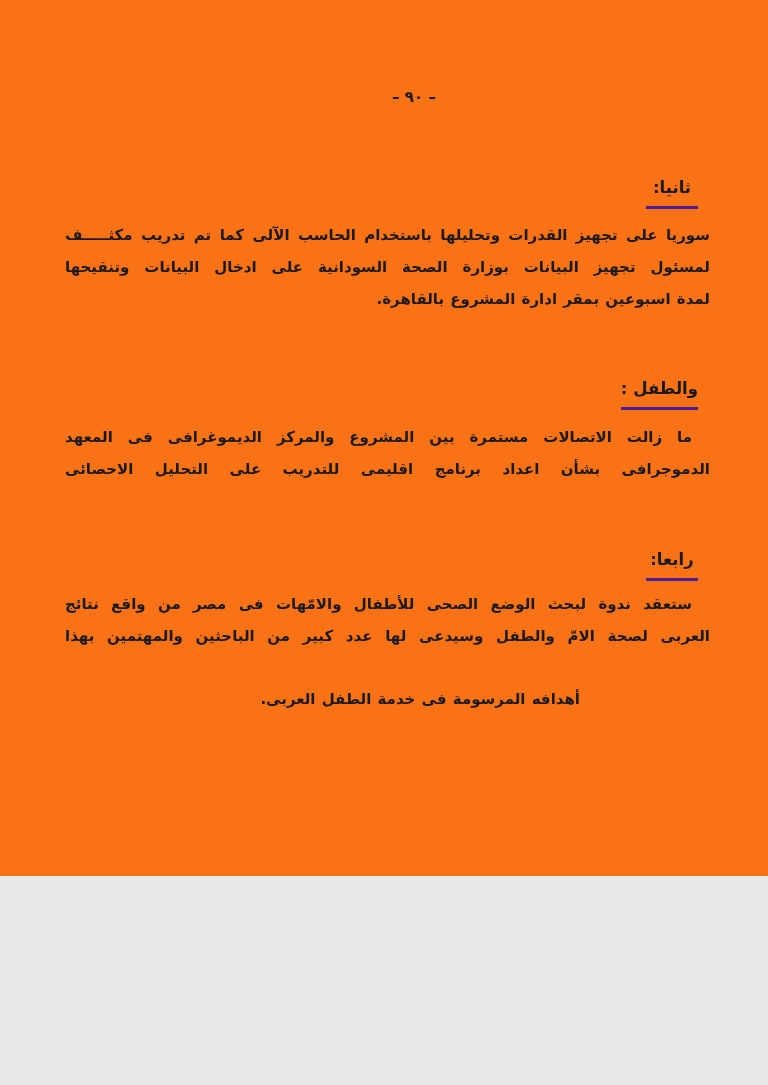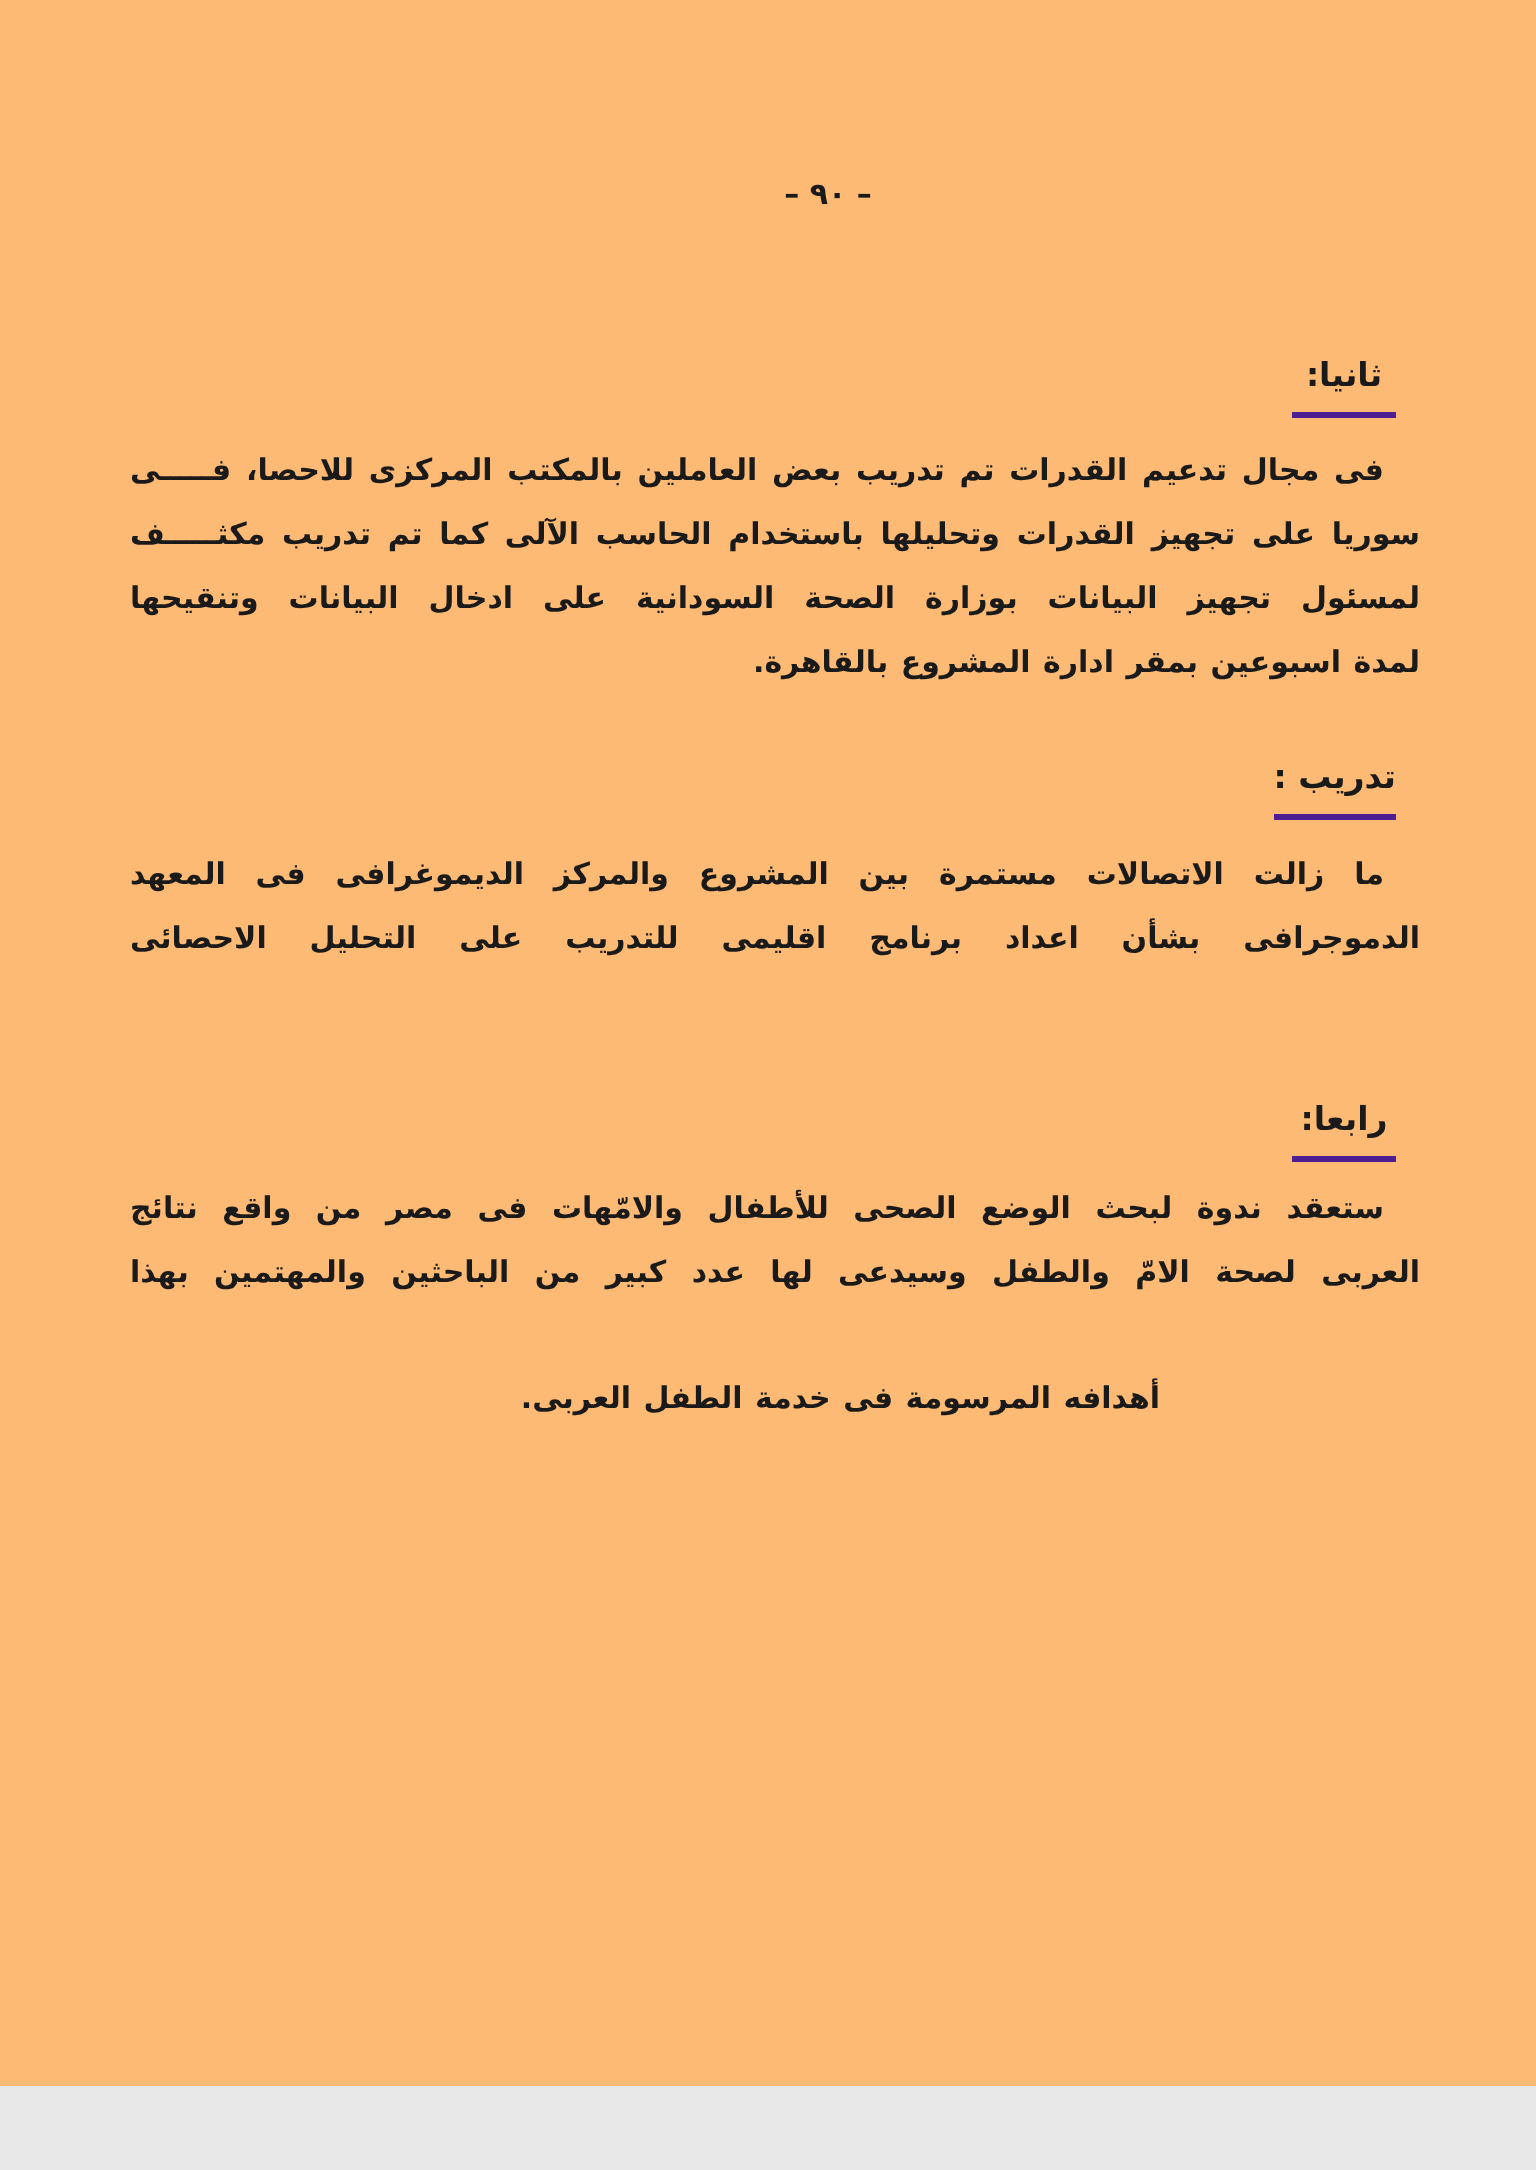--- a/index.html
+++ b/index.html
@@ -3,23 +3,23 @@
 <meta charset="utf-8">
 <style>
   html, body {
     margin: 0;
     padding: 0;
     background: #e8e8e8;
   }
   .page {
     position: relative;
     width: 768px;
-    height: 1043px;
+    height: 876px;
     margin: 0 auto;
-    background: #fdba74;
+    background: #f97316;
     font-family: "DejaVu Sans", sans-serif;
     color: #1a1a1a;
     overflow: hidden;
   }
   .page-number {
     position: absolute;
     top: 88px;
     left: 0;
     width: 100%;
     box-sizing: border-box;
@@ -87,28 +87,27 @@
 <body>
 
 <div class="page">
 
   <div class="page-number">– ٩٠ –</div>
 
   <div class="sec-header h-thaniya">
     <span class="hd-text">ثانيا:</span>
   </div>
   <div class="para p-thaniya">
-    <div class="ln indent">فى مجال تدعيم القدرات تم تدريب بعض العاملين بالمكتب المركزى للاحصا، فـــــى</div>
     <div class="ln">سوريا على تجهيز القدرات وتحليلها باستخدام الحاسب الآلى كما تم تدريب مكثـــــف</div>
     <div class="ln">لمسئول تجهيز البيانات بوزارة الصحة السودانية على ادخال البيانات وتنقيحها وتبويبهـــا</div>
     <div class="ln end">لمدة اسبوعين بمقر ادارة المشروع بالقاهرة.</div>
   </div>
 
   <div class="sec-header h-thalitha">
-    <span class="hd-text">تدريب :</span>
+    <span class="hd-text">والطفل :</span>
   </div>
   <div class="para p-thalitha">
     <div class="ln indent">ما زالت الاتصالات مستمرة بين المشروع والمركز الديموغرافى فى المعهد الهولنـــدى</div>
     <div class="ln">الدموجرافى بشأن اعداد برنامج اقليمى للتدريب على التحليل الاحصائى والديموجرافـــــى</div>
   </div>
 
   <div class="sec-header h-rabia">
     <span class="hd-text">رابعا:</span>
   </div>
   <div class="para p-rabia">

